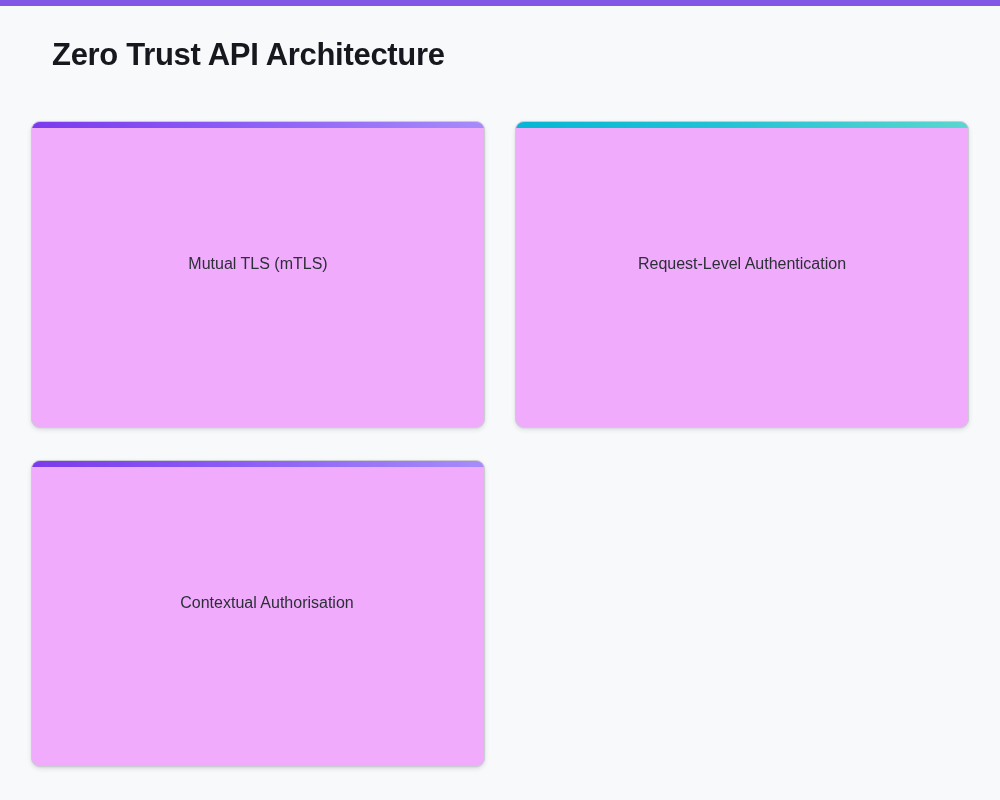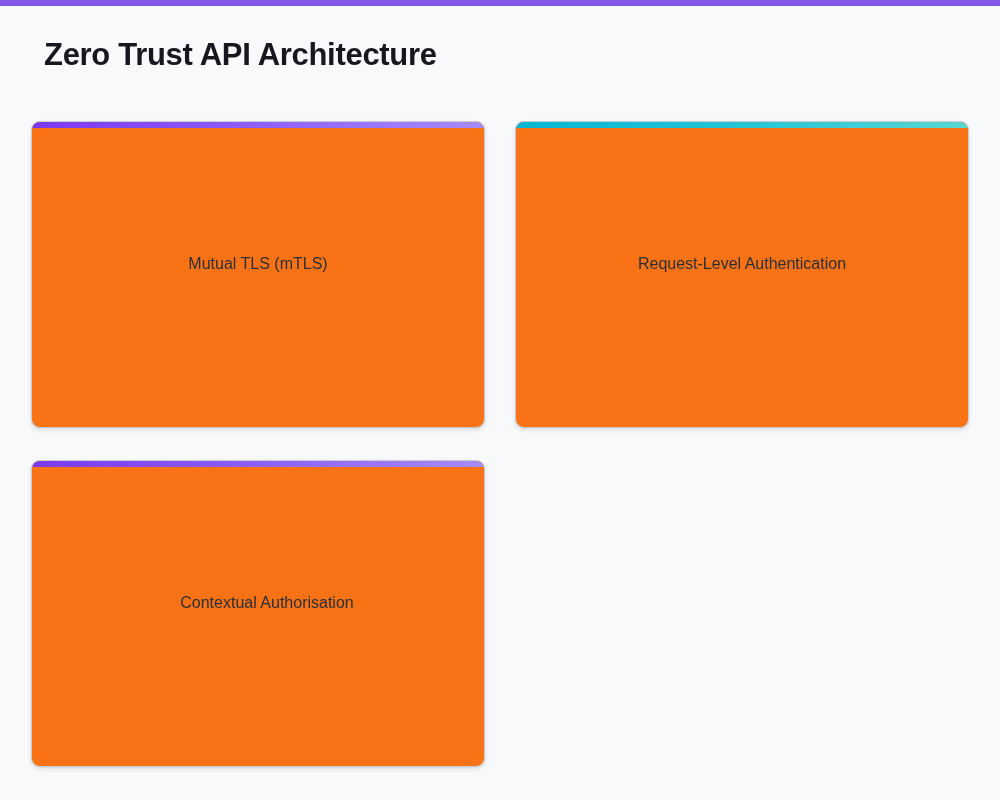--- a/index.html
+++ b/index.html
@@ -14,41 +14,41 @@
     width:1000px; height:800px;
     background:#f8f9fb;
   }
   #topbar {
     position:absolute; top:0; left:0;
     width:1000px; height:6px;
     background:#8257e6;
   }
   #title {
     position:absolute;
-    left:44px; top:33px;
+    left:52px; top:33px;
     font-size:31px;
     font-weight:bold;
     color:#16181d;
     letter-spacing:-0.3px;
     line-height:44px;
     white-space:nowrap;
   }
   #grid {
     position:absolute;
     left:31px; top:121px;
     width:938px; height:646px;
     display:grid;
     grid-template-columns:454px 454px;
     grid-template-rows:307px 307px;
     column-gap:30px;
     row-gap:32px;
   }
   .card {
     position:relative;
-    background:#f97316;
+    background:#f0abfc;
     border:1px solid #c9ccd1;
     border-radius:9px;
     box-shadow:0 2px 5px rgba(22,24,29,0.10), 0 1px 2px rgba(22,24,29,0.06);
     overflow:hidden;
   }
   .card-accent {
     position:absolute;
     top:0; left:0; right:0;
     height:6px;
   }

